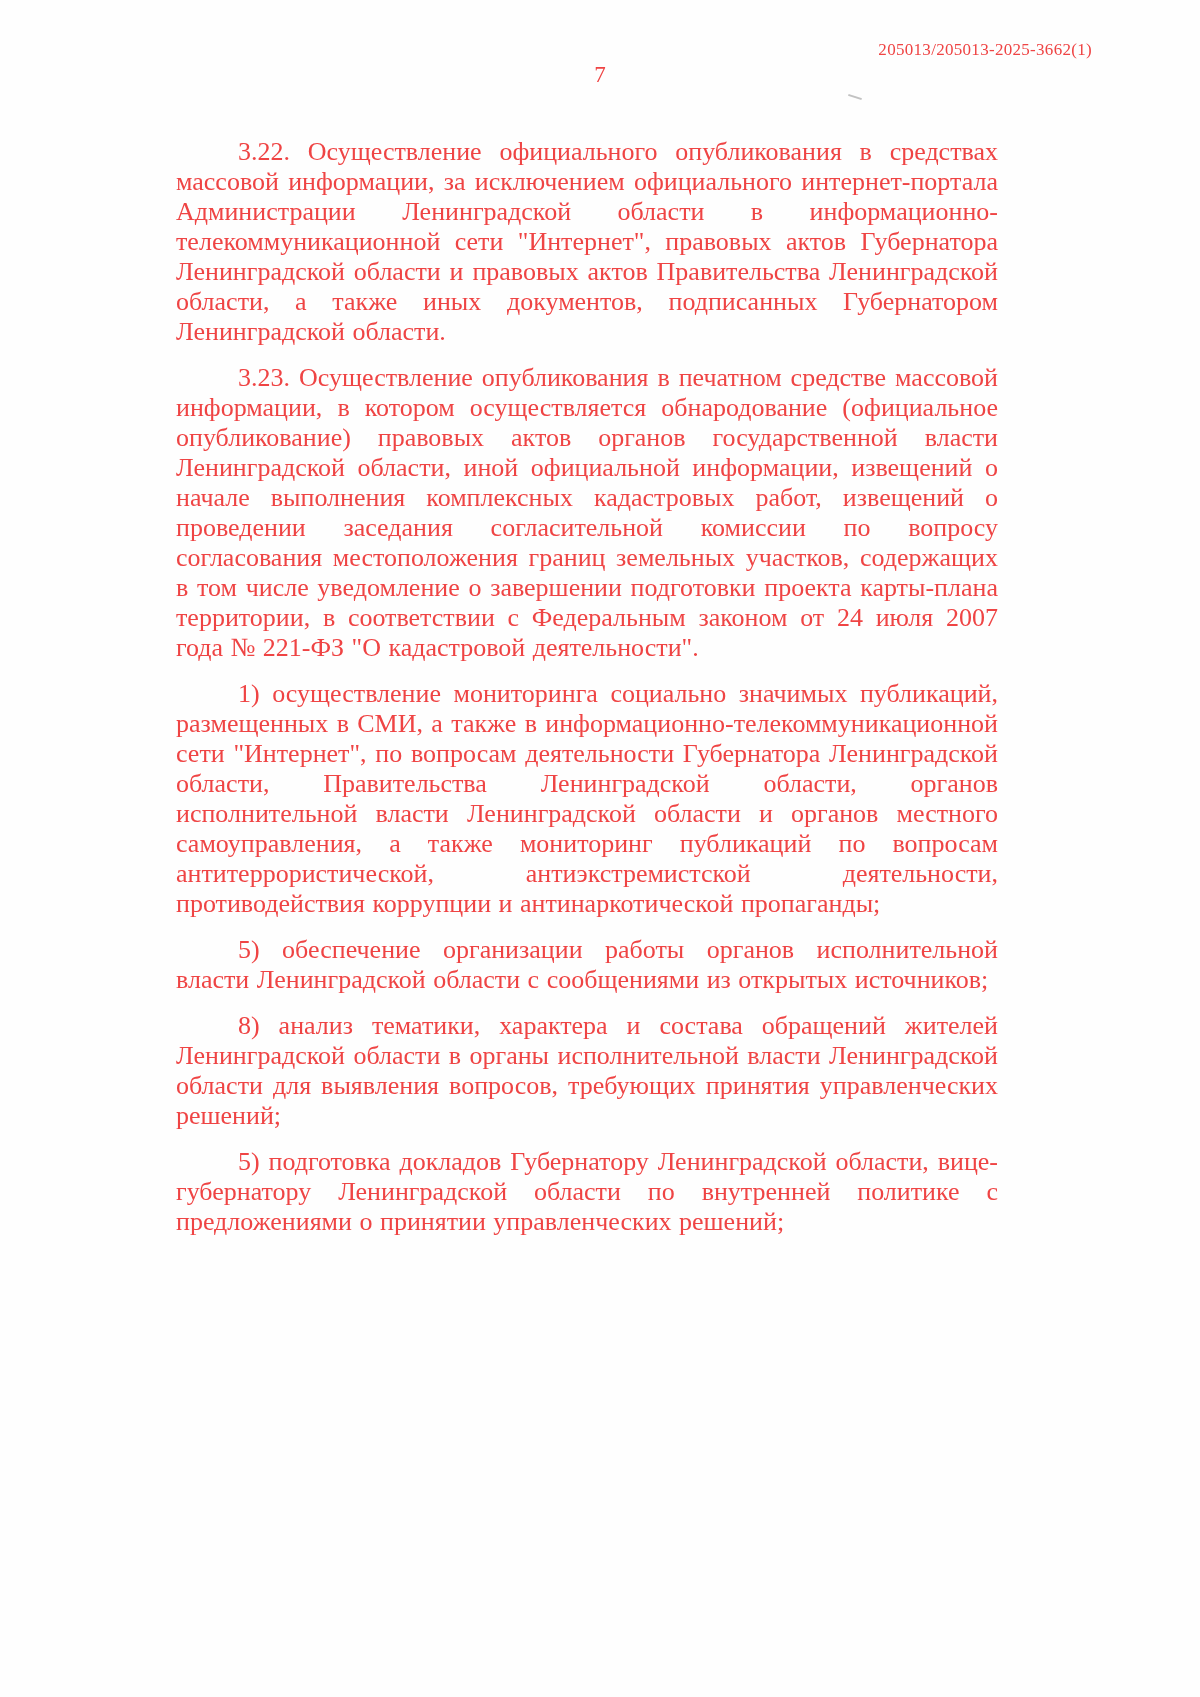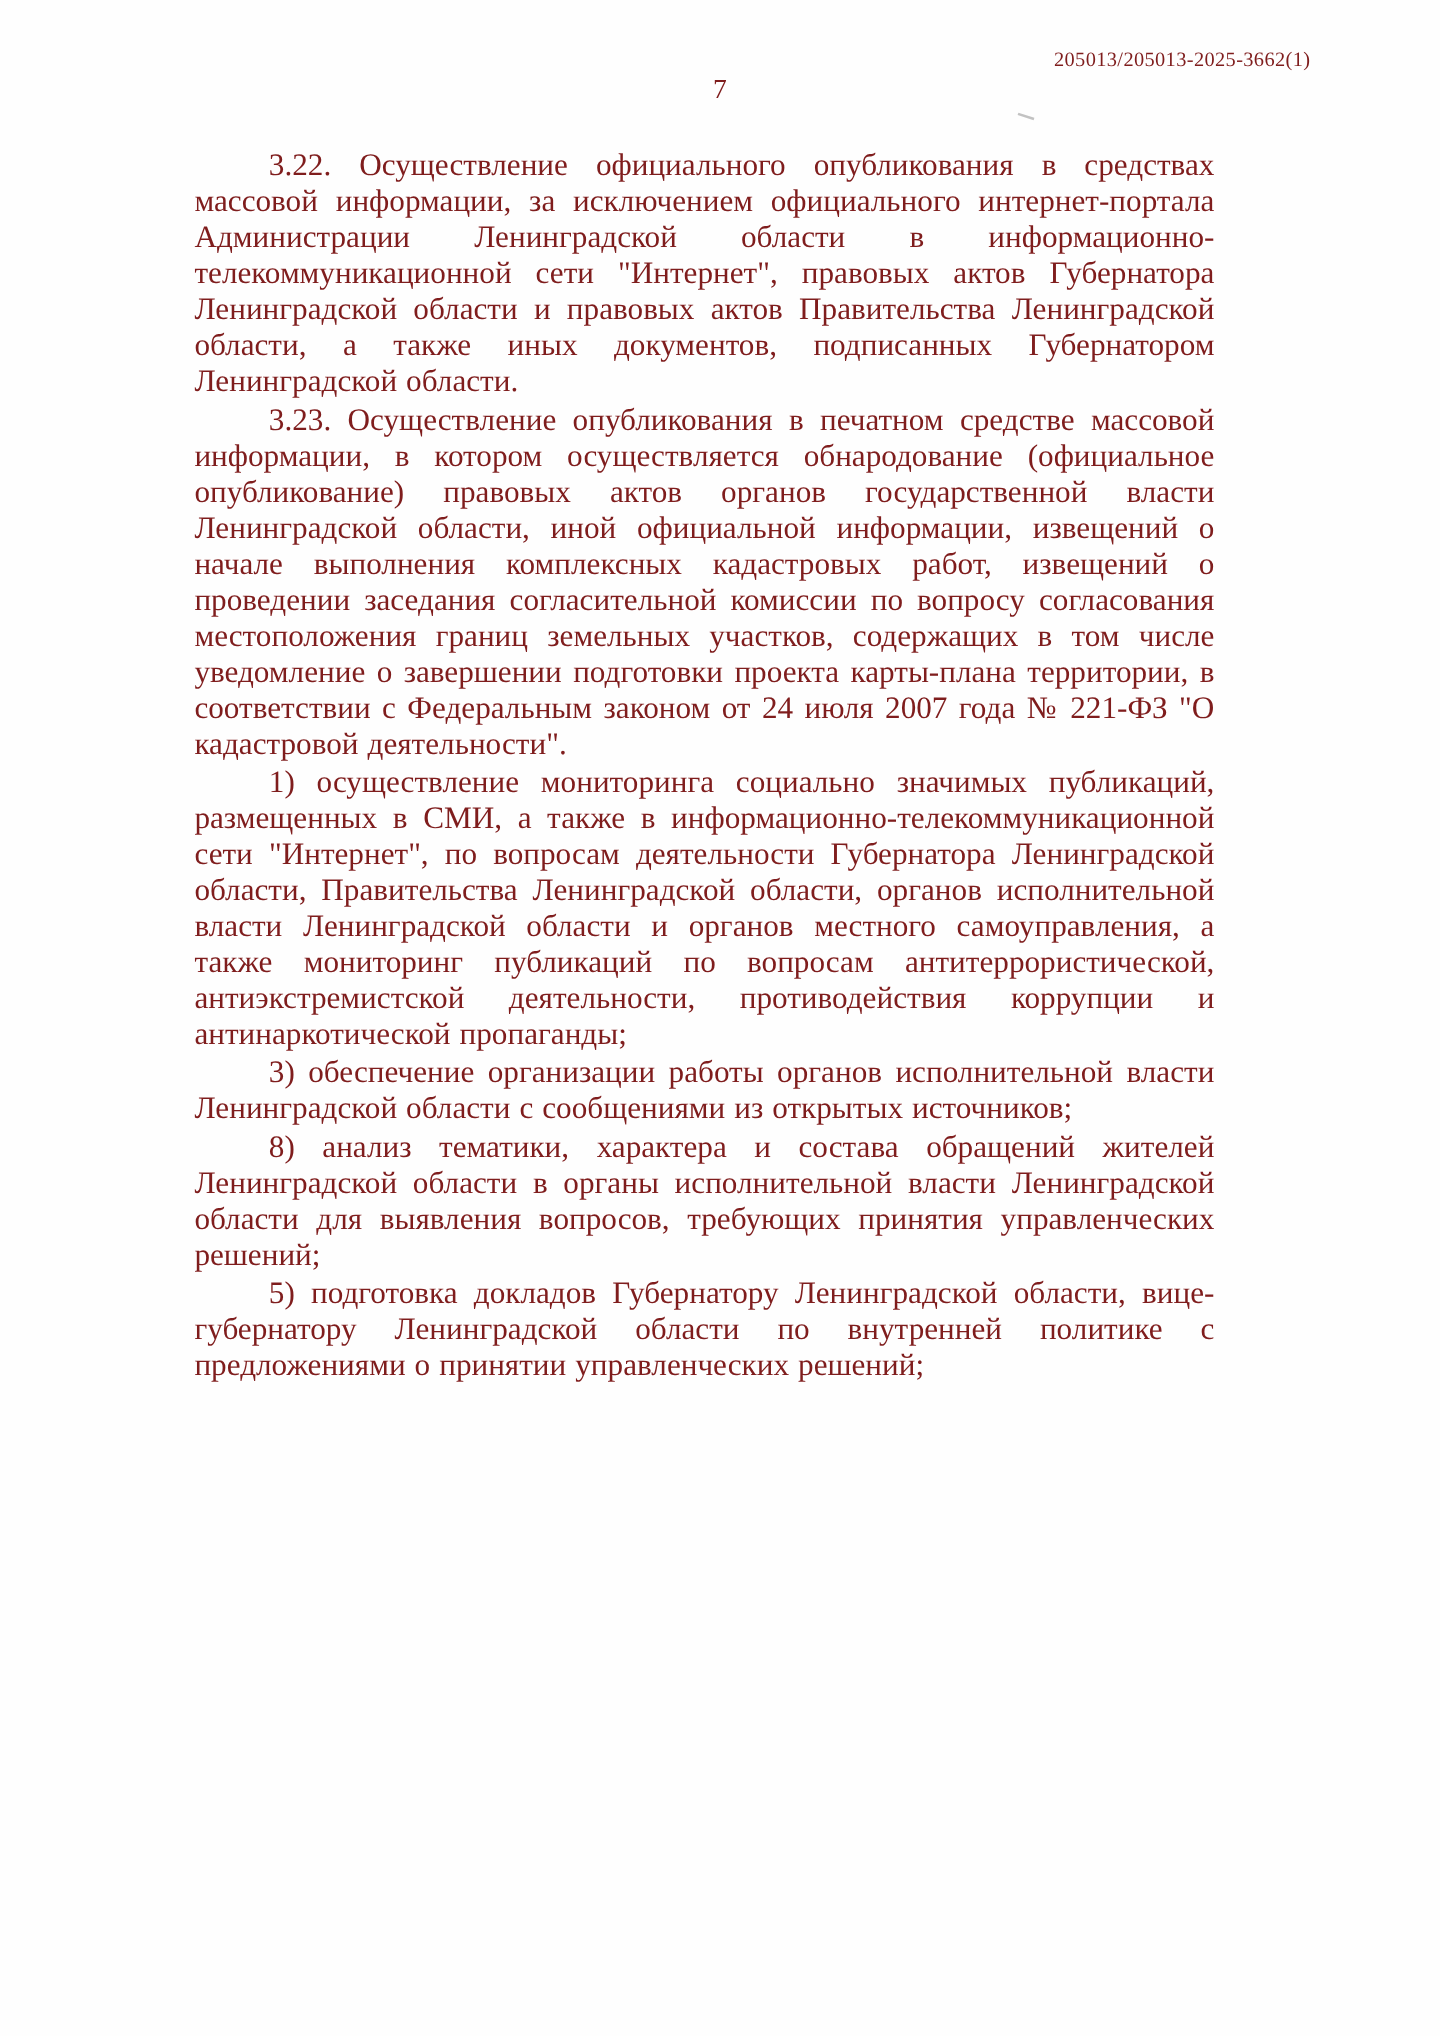--- a/index.html
+++ b/index.html
@@ -6,21 +6,21 @@
     margin: 0;
     padding: 0;
     background: #e8e8e8;
   }
   .page {
     position: relative;
     width: 1200px;
     height: 1697px;
     margin: 0 auto;
     background: #fefefe;
-    color: #7f1d1d;
+    color: #ef4444;
     font-family: "Liberation Serif", "DejaVu Serif", serif;
     overflow: hidden;
   }
   .doc-ref {
     position: absolute;
     top: 40px;
     right: 108px;
     font-size: 17px;
     letter-spacing: 0.3px;
     white-space: nowrap;
@@ -43,21 +43,21 @@
     transform: rotate(18deg);
     opacity: 0.6;
   }
   .document-body {
     position: absolute;
     top: 121px;
     left: 160px;
     width: 854px;
   }
   .document-body p.para {
-    margin: 2px;
+    margin: 16px;
     text-align: justify;
     text-indent: 62px;
     font-size: 26px;
     line-height: 30px;
     word-spacing: 1px;
   }
 </style>
 </head>
 <body>
 
@@ -65,17 +65,17 @@
   <div class="doc-ref">205013/205013-2025-3662(1)</div>
 
   <div class="page-number">7</div>
 
   <div class="scan-mark"></div>
 
   <div class="document-body">
       <p class="para">3.22. Осуществление официального опубликования в средствах массовой информации, за исключением официального интернет-портала Администрации Ленинградской области в информационно-телекоммуникационной сети "Интернет", правовых актов Губернатора Ленинградской области и правовых актов Правительства Ленинградской области, а также иных документов, подписанных Губернатором Ленинградской области.</p>
       <p class="para">3.23. Осуществление опубликования в печатном средстве массовой информации, в котором осуществляется обнародование (официальное опубликование) правовых актов органов государственной власти Ленинградской области, иной официальной информации, извещений о начале выполнения комплексных кадастровых работ, извещений о проведении заседания согласительной комиссии по вопросу согласования местоположения границ земельных участков, содержащих в том числе уведомление о завершении подготовки проекта карты-плана территории, в соответствии с Федеральным законом от 24 июля 2007 года № 221-ФЗ "О кадастровой деятельности".</p>
       <p class="para">1) осуществление мониторинга социально значимых публикаций, размещенных в СМИ, а также в информационно-телекоммуникационной сети "Интернет", по вопросам деятельности Губернатора Ленинградской области, Правительства Ленинградской области, органов исполнительной власти Ленинградской области и органов местного самоуправления, а также мониторинг публикаций по вопросам антитеррористической, антиэкстремистской деятельности, противодействия коррупции и антинаркотической пропаганды;</p>
-      <p class="para">3) обеспечение организации работы органов исполнительной власти Ленинградской области с сообщениями из открытых источников;</p>
+      <p class="para">5) обеспечение организации работы органов исполнительной власти Ленинградской области с сообщениями из открытых источников;</p>
       <p class="para">8) анализ тематики, характера и состава обращений жителей Ленинградской области в органы исполнительной власти Ленинградской области для выявления вопросов, требующих принятия управленческих решений;</p>
       <p class="para">5) подготовка докладов Губернатору Ленинградской области, вице-губернатору Ленинградской области по внутренней политике с предложениями о принятии управленческих решений;</p>
     </div>
 </div>
 
 </body></html>

